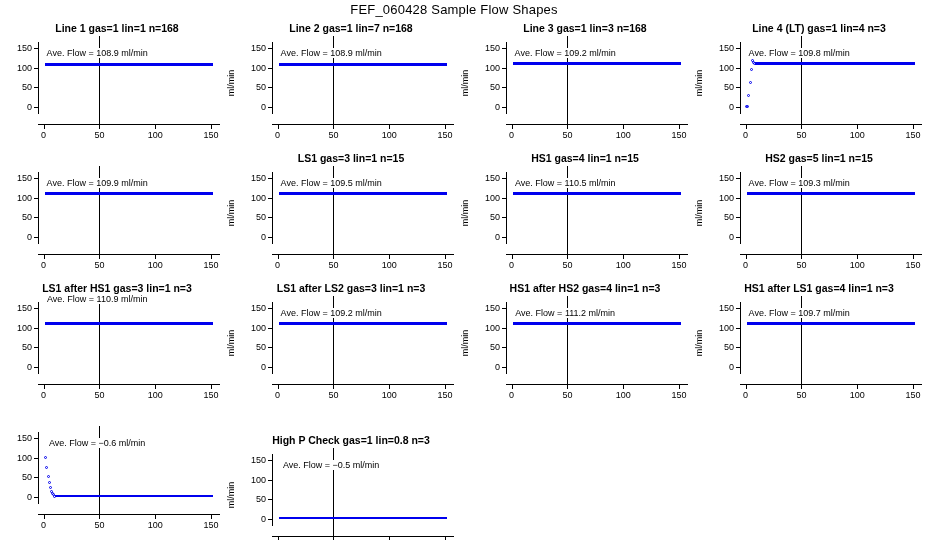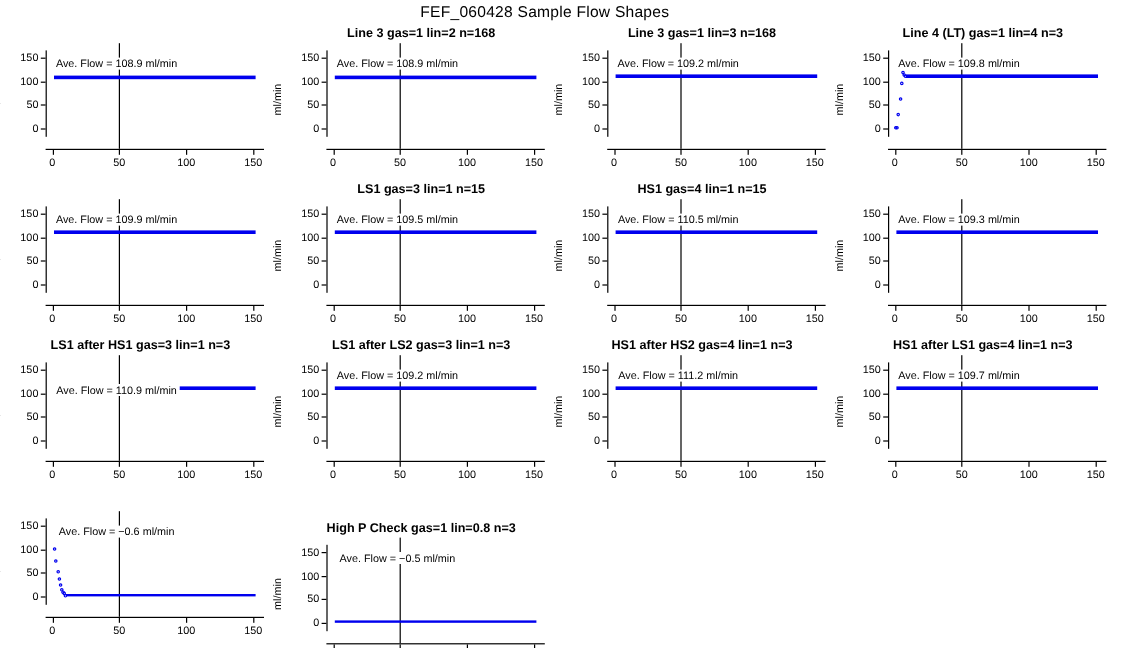--- a/index.html
+++ b/index.html
@@ -149,20 +149,21 @@
     height: 2px;
   }
 </style>
 </head>
 <body>
 
 <div id="root">
   <div id="main-title">FEF_060428  Sample Flow Shapes</div>
   <div class="grid" id="grid">
       <div class="panel" style="left: 0px; top: 0px;">
+        <div class="panel-title">Line 1 gas=1 lin=1 n=168</div>
         <div class="ylab">ml/min</div>
         <div class="axis-line xaxis"></div>
         <div class="axis-line yaxis"></div>
         <div class="tick xtick" style="left: 43.5828px;"></div>
         <div class="xticklabel" style="left: 43.5828px;">0</div>
         <div class="tick xtick" style="left: 99.411px;"></div>
         <div class="xticklabel" style="left: 99.411px;">50</div>
         <div class="tick xtick" style="left: 155.239px;"></div>
         <div class="xticklabel" style="left: 155.239px;">100</div>
         <div class="tick xtick" style="left: 211.067px;"></div>
@@ -177,21 +178,21 @@
         <div class="yticklabel" style="top: 27.9016px;">150</div>
         <div class="vline" style="left: 99.411px; top: 16px; height: 88px;"></div>
         <div class="plotbox">
           <div class="series">
             <div class="flatline" style="left: 6.69939px; width: 168.601px; top: 20.5721px;"></div>
           </div>
         </div>
         <div class="anno" style="left: 97.1779px; top: 32.623px; transform: translate(-50%, -50%);">Ave. Flow =  108.9  ml/min</div>
       </div>
       <div class="panel" style="left: 234px; top: 0px;">
-        <div class="panel-title">Line 3 gas=1 lin=2 n=168</div>
+        <div class="panel-title">Line 2 gas=1 lin=7 n=168</div>
         <div class="ylab">ml/min</div>
         <div class="axis-line xaxis"></div>
         <div class="axis-line yaxis"></div>
         <div class="tick xtick" style="left: 43.5828px;"></div>
         <div class="xticklabel" style="left: 43.5828px;">0</div>
         <div class="tick xtick" style="left: 99.411px;"></div>
         <div class="xticklabel" style="left: 99.411px;">50</div>
         <div class="tick xtick" style="left: 155.239px;"></div>
         <div class="xticklabel" style="left: 155.239px;">100</div>
         <div class="tick xtick" style="left: 211.067px;"></div>
@@ -358,20 +359,21 @@
         <div class="yticklabel" style="top: 27.9016px;">150</div>
         <div class="vline" style="left: 99.411px; top: 16px; height: 88px;"></div>
         <div class="plotbox">
           <div class="series">
             <div class="flatline" style="left: 6.69939px; width: 168.601px; top: 19.9426px;"></div>
           </div>
         </div>
         <div class="anno" style="left: 97.1779px; top: 32.623px; transform: translate(-50%, -50%);">Ave. Flow =  110.5  ml/min</div>
       </div>
       <div class="panel" style="left: 702px; top: 130px;">
+        <div class="panel-title">HS2 gas=5 lin=1 n=15</div>
         <div class="ylab">ml/min</div>
         <div class="axis-line xaxis"></div>
         <div class="axis-line yaxis"></div>
         <div class="tick xtick" style="left: 43.5828px;"></div>
         <div class="xticklabel" style="left: 43.5828px;">0</div>
         <div class="tick xtick" style="left: 99.411px;"></div>
         <div class="xticklabel" style="left: 99.411px;">50</div>
         <div class="tick xtick" style="left: 155.239px;"></div>
         <div class="xticklabel" style="left: 155.239px;">100</div>
         <div class="tick xtick" style="left: 211.067px;"></div>
@@ -412,21 +414,21 @@
         <div class="tick ytick" style="top: 47.5738px;"></div>
         <div class="yticklabel" style="top: 47.5738px;">100</div>
         <div class="tick ytick" style="top: 27.9016px;"></div>
         <div class="yticklabel" style="top: 27.9016px;">150</div>
         <div class="vline" style="left: 99.411px; top: 16px; height: 88px;"></div>
         <div class="plotbox">
           <div class="series">
             <div class="flatline" style="left: 6.69939px; width: 168.601px; top: 19.7852px;"></div>
           </div>
         </div>
-        <div class="anno" style="left: 97.1779px; top: 45px; transform: translate(-50%, -50%);">Ave. Flow =  110.9  ml/min</div>
+        <div class="anno" style="left: 97.1779px; top: 19px; transform: translate(-50%, -50%);">Ave. Flow =  110.9  ml/min</div>
       </div>
       <div class="panel" style="left: 234px; top: 260px;">
         <div class="panel-title">LS1 after LS2 gas=3 lin=1 n=3</div>
         <div class="ylab">ml/min</div>
         <div class="axis-line xaxis"></div>
         <div class="axis-line yaxis"></div>
         <div class="tick xtick" style="left: 43.5828px;"></div>
         <div class="xticklabel" style="left: 43.5828px;">0</div>
         <div class="tick xtick" style="left: 99.411px;"></div>
         <div class="xticklabel" style="left: 99.411px;">50</div>

